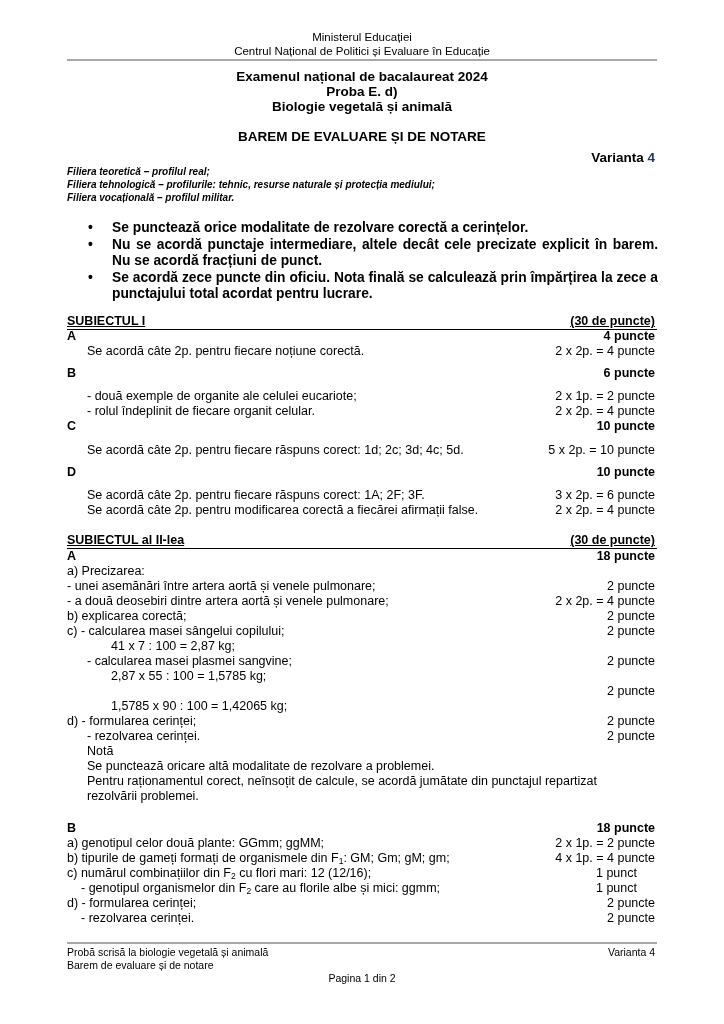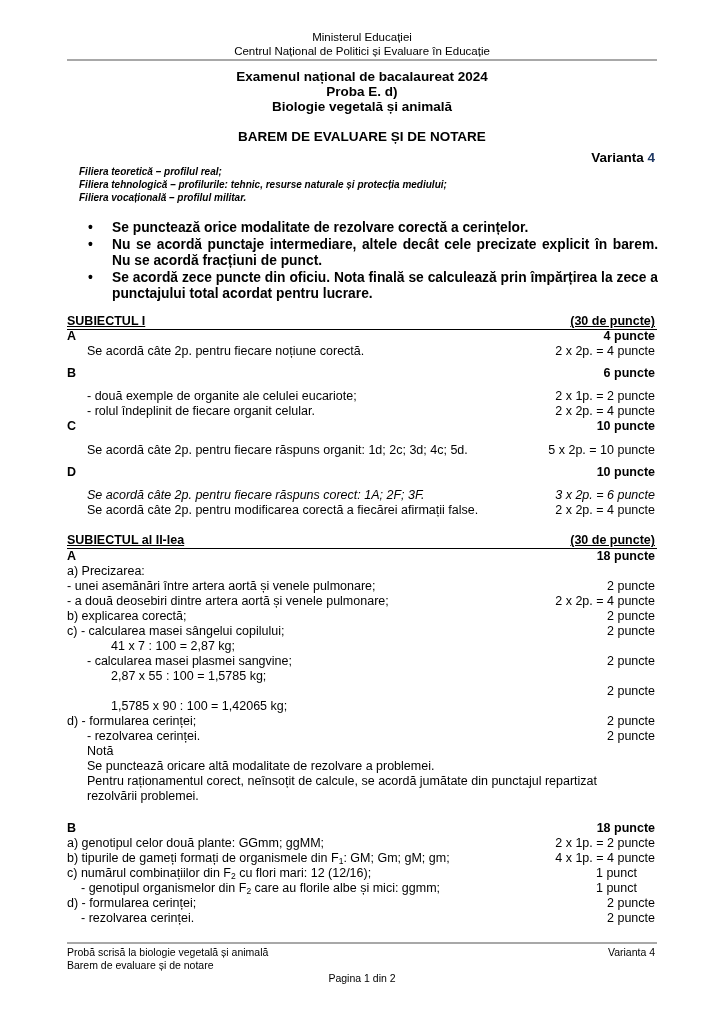--- a/index.html
+++ b/index.html
@@ -3,21 +3,21 @@
 <meta charset="utf-8">
 <style>
   html, body { margin: 0; padding: 0; background: #ffffff; }
   body { width: 724px; height: 1024px; position: relative; overflow: hidden;
          font-family: "Liberation Sans", sans-serif; color: #000; }
   .abs { position: absolute; white-space: nowrap; }
   .center { left: 0; width: 724px; text-align: center; }
   .hdr { font-size: 11.5px; line-height: 14px; }
   .title { font-size: 13.5px; font-weight: bold; line-height: 15px; }
   .hrule { position: absolute; height: 2px; background: #a8a8a8; }
-  .filiera { font-size: 10px; font-style: italic; font-weight: bold; line-height: 12.5px; left: 67px; margin-left: 12px; }
+  .filiera { font-size: 10px; font-style: italic; font-weight: bold; line-height: 12.5px; left: 67px; }
   .bullet-row { position: absolute; left: 88px; width: 570px; font-size: 13.8px; font-weight: bold; line-height: 16px; }
   .bullet-row .dot { position: absolute; left: 0; top: 0; }
   .bullet-row .txt { position: absolute; left: 24px; width: 546px; white-space: normal; }
   .sec { position: absolute; left: 67px; width: 590px; height: 15px; border-bottom: 1.3px solid #000;
          font-size: 12.5px; font-weight: bold; }
   .sec .l { position: absolute; left: 0; top: 0; text-decoration: underline; }
   .sec .r { position: absolute; right: 2px; top: 0; text-decoration: underline; }
   .row { position: absolute; left: 67px; width: 588px; height: 15px; font-size: 12.5px; line-height: 15px; }
   .row .l { position: absolute; left: 0; top: 0; white-space: nowrap; }
   .row .r { position: absolute; right: 0; top: 0; white-space: nowrap; }
@@ -88,29 +88,29 @@
 <div class="row" style="top:404px;">
   <span class="l ind1">- rolul îndeplinit de fiecare organit celular.</span>
   <span class="r">2 x 2p. = 4 puncte</span>
 </div>
 
 <div class="row bold" style="top:419px;">
   <span class="l">C</span>
   <span class="r">10 puncte</span>
 </div>
 <div class="row" style="top:443px;">
-  <span class="l ind1">Se acordă câte 2p. pentru fiecare răspuns organit: 1d; 2c; 3d; 4c; 5d.</span>
+  <span class="l ind1">Se acordă câte 2p. pentru fiecare răspuns corect: 1d; 2c; 3d; 4c; 5d.</span>
   <span class="r">5 x 2p. = 10 puncte</span>
 </div>
 
 <div class="row bold" style="top:465px;">
   <span class="l">D</span>
   <span class="r">10 puncte</span>
 </div>
-<div class="row" style="top:488px;font-style:italic;">
+<div class="row" style="top:488px;">
   <span class="l ind1">Se acordă câte 2p. pentru fiecare răspuns corect: 1A; 2F; 3F.</span>
   <span class="r">3 x 2p. = 6 puncte</span>
 </div>
 <div class="row" style="top:503px;">
   <span class="l ind1">Se acordă câte 2p. pentru modificarea corectă a fiecărei afirmații false.</span>
   <span class="r">2 x 2p. = 4 puncte</span>
 </div>
 
 <div class="sec" style="top:533px;">
   <span class="l">SUBIECTUL al II-lea</span>

